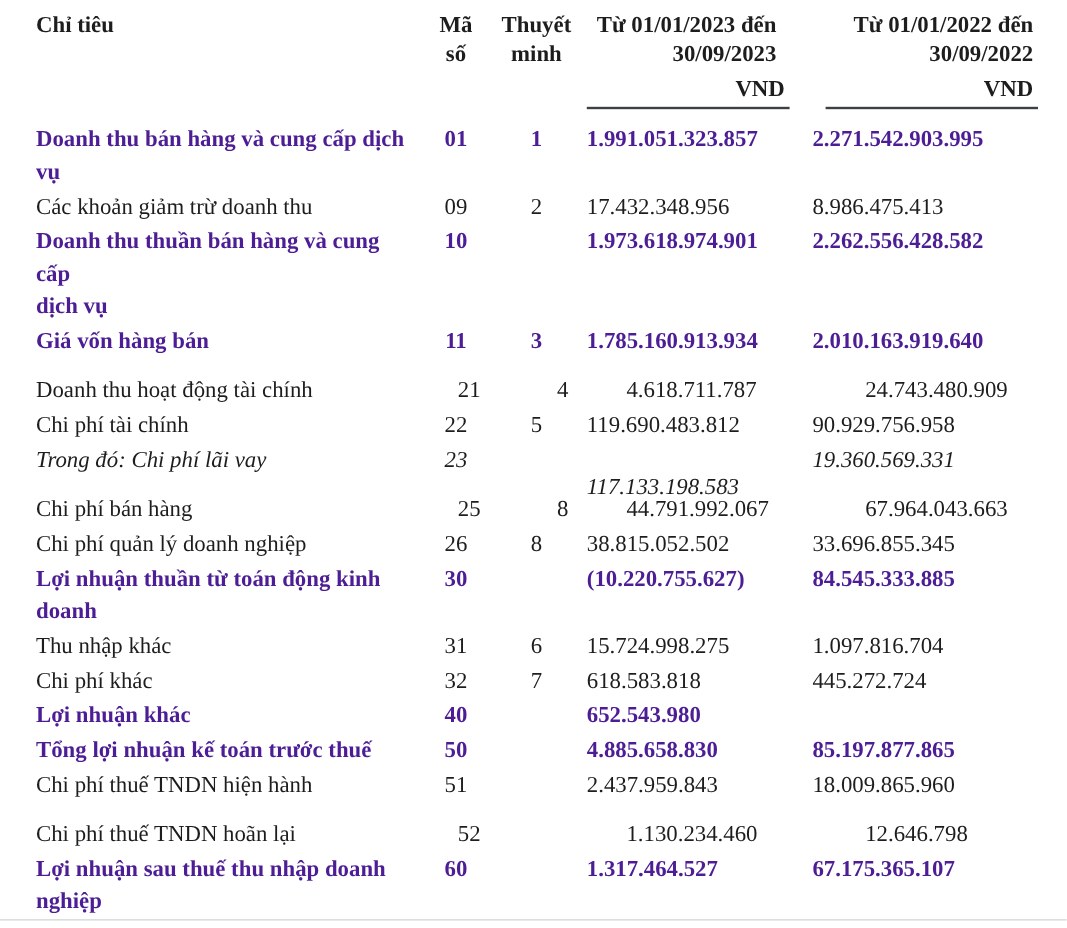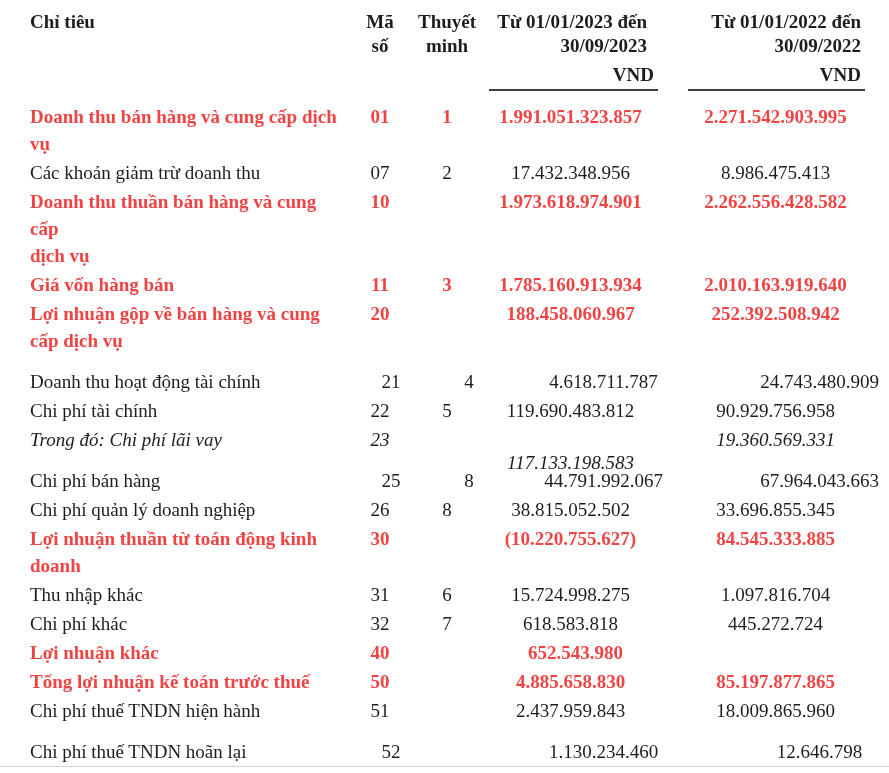--- a/index.html
+++ b/index.html
@@ -29,24 +29,24 @@
   .hv23 .period{padding-right:30px;}
   .hv23 .vnd{margin-right:19px;}
   .hv22 .period{padding-right:28px;}
   .hv22 .vnd{margin-left:11px;margin-right:24px;}
   
   .rows{margin-top:12px;}
   .row{line-height:27px;margin-top:2px;}
   .row .label{white-space:pre-line;padding-right:8px;}
   .row .code{text-align:center;}
   .row .note{text-align:center;}
-  .row .val{text-align:center;}
+  .row .val{text-align:left;}
   .row .v23{padding-right:25px;}
   .row .v22{padding-right:15px;}
-  .row.bold{font-weight:bold;color:#ef4444;}
+  .row.bold{font-weight:bold;color:#4c1d95;}
   .row.italic{font-style:italic;}
   .row.extra-gap{margin-top:14px;gap:11px;}
   .cell.displaced{position:relative;top:23px;}
   
   .bottom-rule{
     position:absolute;left:0;right:0;bottom:6px;
     border-top:1px solid rgba(115,128,134,0.35);
   }
 </style>
 </head>
@@ -76,48 +76,40 @@
       <div class="grid row bold">
       <div class="cell label">Doanh thu bán hàng và cung cấp dịch
 vụ</div>
       <div class="cell code">01</div>
       <div class="cell note">1</div>
       <div class="cell val v23">1.991.051.323.857</div>
       <div class="cell val v22">2.271.542.903.995</div>
     </div>
       <div class="grid row normal">
       <div class="cell label">Các khoản giảm trừ doanh thu</div>
-      <div class="cell code">07</div>
+      <div class="cell code">09</div>
       <div class="cell note">2</div>
       <div class="cell val v23">17.432.348.956</div>
       <div class="cell val v22">8.986.475.413</div>
     </div>
       <div class="grid row bold">
       <div class="cell label">Doanh thu thuần bán hàng và cung
 cấp
 dịch vụ</div>
       <div class="cell code">10</div>
       <div class="cell note"></div>
       <div class="cell val v23">1.973.618.974.901</div>
       <div class="cell val v22">2.262.556.428.582</div>
     </div>
       <div class="grid row bold">
       <div class="cell label">Giá vốn hàng bán</div>
       <div class="cell code">11</div>
       <div class="cell note">3</div>
       <div class="cell val v23">1.785.160.913.934</div>
       <div class="cell val v22">2.010.163.919.640</div>
-    </div>
-      <div class="grid row bold">
-      <div class="cell label">Lợi nhuận gộp về bán hàng và cung
-cấp dịch vụ</div>
-      <div class="cell code">20</div>
-      <div class="cell note"></div>
-      <div class="cell val v23">188.458.060.967</div>
-      <div class="cell val v22">252.392.508.942</div>
     </div>
       <div class="grid row normal extra-gap">
       <div class="cell label">Doanh thu hoạt động tài chính</div>
       <div class="cell code">21</div>
       <div class="cell note">4</div>
       <div class="cell val v23">4.618.711.787</div>
       <div class="cell val v22">24.743.480.909</div>
     </div>
       <div class="grid row normal">
       <div class="cell label">Chi phí tài chính</div>

